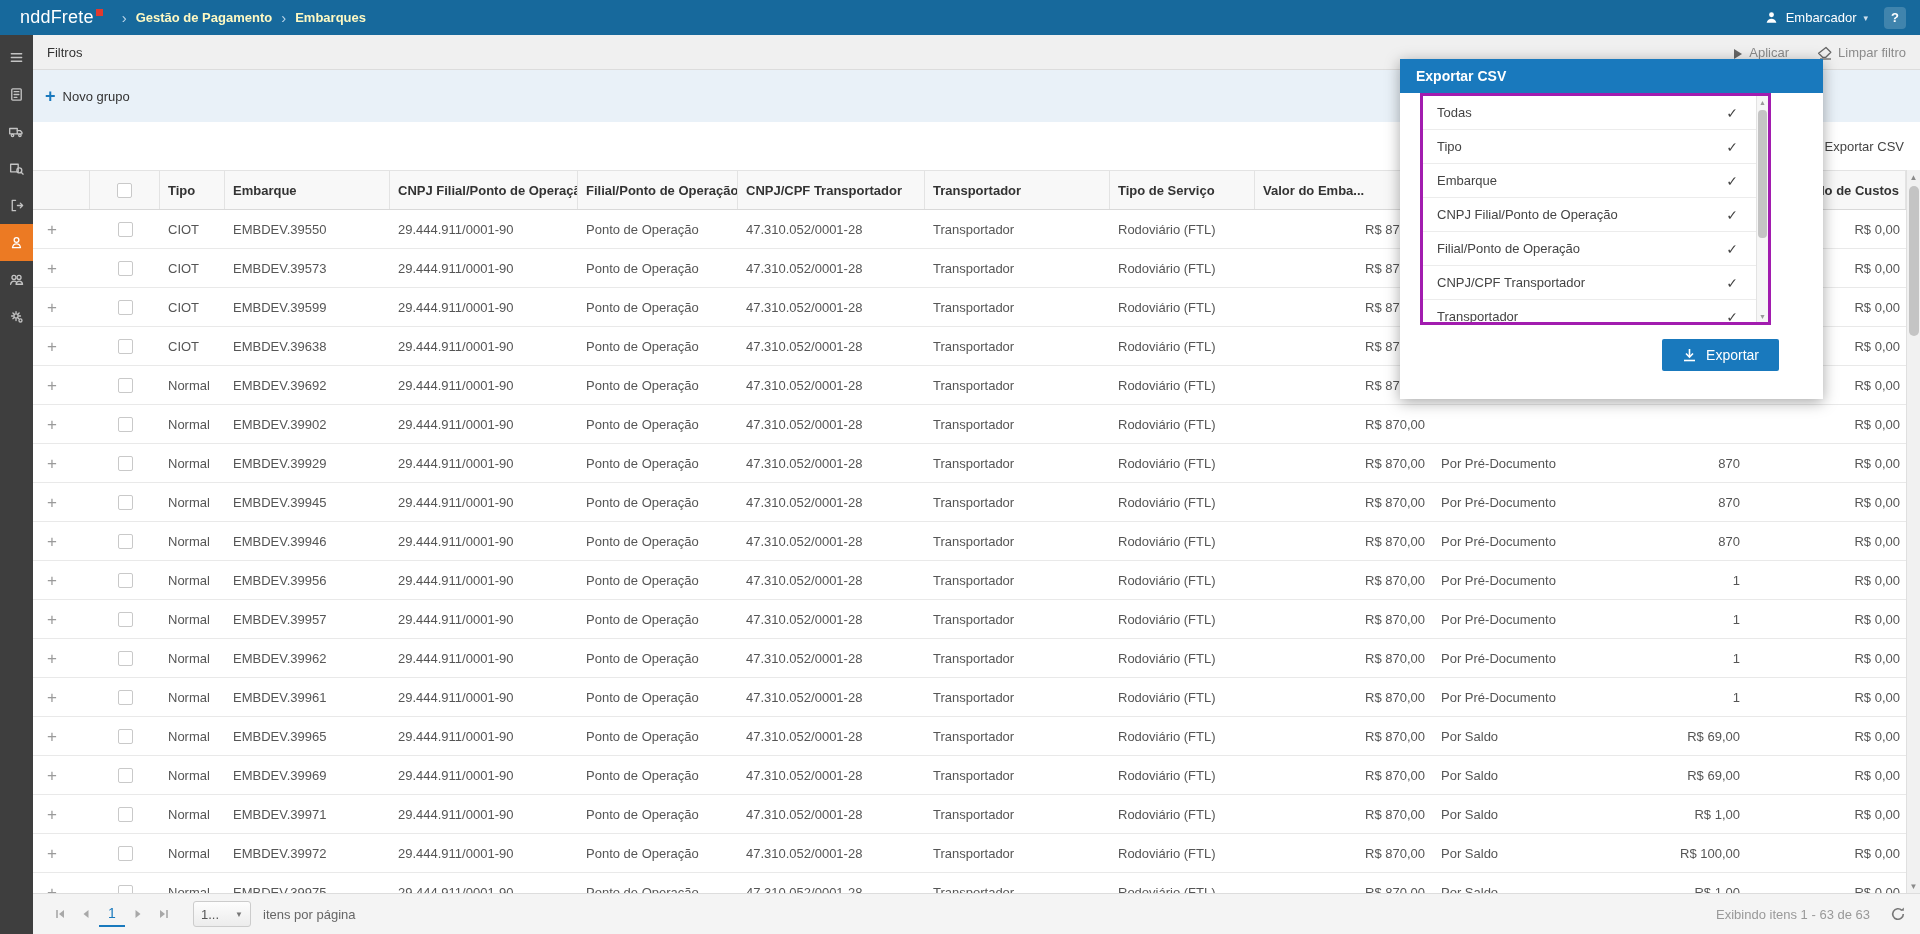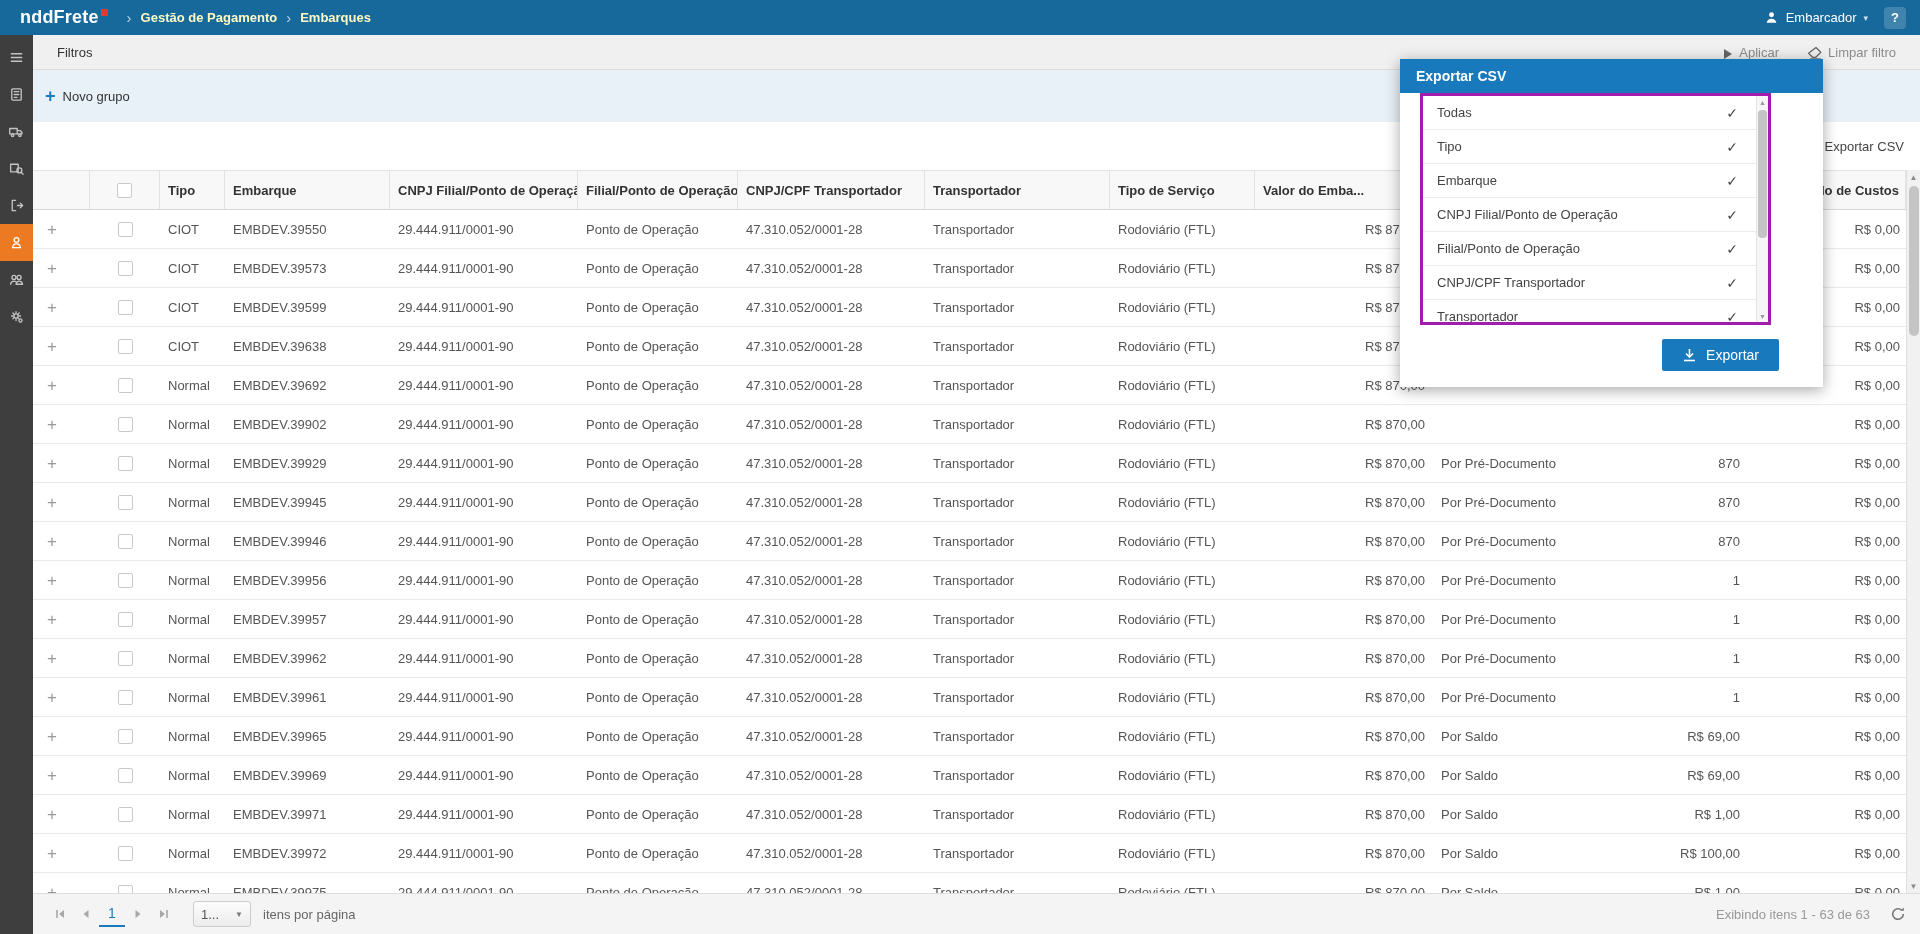--- a/index.html
+++ b/index.html
@@ -1,38 +1,38 @@
 <!DOCTYPE html>
 <html><head>
 <meta charset="utf-8">
 <style>
   *{margin:0;padding:0;box-sizing:border-box}
   html,body{width:1920px;height:934px;overflow:hidden;font-family:"Liberation Sans",sans-serif;background:#fff;position:relative}
 
   
   .topbar{position:absolute;top:0;left:0;width:1920px;height:35px;background:#17699c;display:flex;align-items:center;color:#fff;z-index:50}
   .logo{margin-left:20px;display:flex;align-items:flex-start;cursor:pointer}
-  .logo-text{font-size:18px;font-weight:bold;letter-spacing:.2px}
+  .logo-text{font-size:18px;font-weight:normal;letter-spacing:.2px}
   .logo-sq{width:7px;height:7px;background:#e23a2e;margin-left:2px;margin-top:2px}
   .breadcrumb{display:flex;align-items:center;margin-left:10px;font-size:13px;font-weight:bold}
   .bc-sep{margin:0 9px;color:#bcd6ea;font-weight:normal;font-size:15px}
   .bc-item{color:#fef9c3;text-decoration:none;cursor:pointer}
   .topbar-right{margin-left:auto;display:flex;margin-right:14px;gap:16px}
   .user-menu{display:flex;align-items:center;gap:7px;font-size:13px;cursor:pointer}
   .caret-down{font-size:9px;color:#cfe0ee}
   .help-btn{width:22px;height:22px;border-radius:4px;background:rgba(255,255,255,.18);display:flex;align-items:center;justify-content:center;font-weight:bold;font-size:13px;cursor:pointer}
 
   
   .sidebar{position:absolute;top:35px;left:0;width:33px;height:899px;background:#3e3e3e;z-index:40;display:flex;flex-direction:column;align-items:center;padding-top:4px}
   .side-item{width:33px;height:37px;display:flex;align-items:center;justify-content:center;color:#c4c4c4;cursor:pointer}
   .side-item.active{background:#ec7a23;color:#fff}
 
   
   .main{position:absolute;left:33px;top:35px;width:1887px;height:858px;background:#fff}
-  .filters-bar{height:35px;background:#f0f0f0;border-bottom:1px solid #dcdcdc;display:flex;align-items:center;padding:0 24px;font-size:13px;color:#333}
+  .filters-bar{height:35px;background:#f0f0f0;border-bottom:1px solid #dcdcdc;display:flex;align-items:center;padding:0 14px;font-size:13px;color:#333}
   .filters-actions{margin-left:auto;display:flex;gap:28px;align-items:center;color:#8b8b8b;font-size:13px}
   .filter-action{display:flex;align-items:flex-end;gap:6px;cursor:pointer}
   .filter-area{height:52px;background:#e9f1f8;display:flex;align-items:center;padding:0 12px}
   .new-group{display:flex;align-items:center;gap:7px;background:none;border:none;font-size:13px;color:#333;cursor:pointer;font-family:inherit}
   .new-group .plus{color:#1979bd;font-size:18px;font-weight:bold;line-height:1}
   .export-row{height:48px;background:#fff;display:flex;align-items:center;justify-content:flex-end;padding-right:16px}
   .export-link{display:flex;align-items:center;gap:8px;font-size:13px;color:#444;cursor:pointer;text-decoration:none}
 
   
   .grid-header{height:40px;background:#f8f8f8;border-top:1px solid #e3e3e3;border-bottom:1px solid #d9d9d9;display:flex;width:1873px}
@@ -70,21 +70,21 @@
   .modal{position:absolute;left:1400px;top:59px;width:423px;background:#fff;z-index:100;box-shadow:0 3px 14px rgba(0,0,0,.35)}
   .modal-header{height:34px;background:#1979bd;color:#fff;display:flex;align-items:center;padding:0 16px;font-size:14px;font-weight:bold}
   .modal-sub{padding:14px 0 10px 28px;font-size:14px;font-weight:bold;color:#222}
   .collist{margin:0 52px 0 20px;border:3px solid #a21caf;height:232px;position:relative;overflow:hidden}
   .colitem{height:34px;display:flex;align-items:center;justify-content:space-between;padding:0 30px 0 14px;border-bottom:1px solid #ececec;font-size:13px;color:#444;cursor:pointer}
   .colitem .check{color:#444;font-size:14px}
   .collist-scroll{position:absolute;right:0;top:0;width:12px;height:100%;background:#f6f6f6;border-left:1px solid #e3e3e3}
   .collist-scroll .sarrow{height:12px;font-size:7px;color:#999;display:flex;align-items:center;justify-content:center;cursor:pointer}
   .collist-scroll .sarrow.bottom{position:absolute;bottom:0;width:100%}
   .collist-scroll .sthumb{position:absolute;left:1px;top:14px;width:9px;height:128px;background:#c4c4c4;border-radius:4px;cursor:pointer}
-  .modal-footer{display:flex;justify-content:flex-end;padding:14px 44px 16px 0}
+  .modal-footer{display:flex;justify-content:flex-end;padding:14px 44px 28px 0}
   .export-btn{background:#1979bd;color:#fff;border:none;display:flex;align-items:center;gap:9px;padding:8px 20px;font-size:14px;border-radius:2px;cursor:pointer;font-family:inherit}
 </style>
 </head>
 <body>
 
 <header class="topbar">
   <div class="logo">
     <span class="logo-text">nddFrete</span>
     <span class="logo-sq"></span>
   </div>

